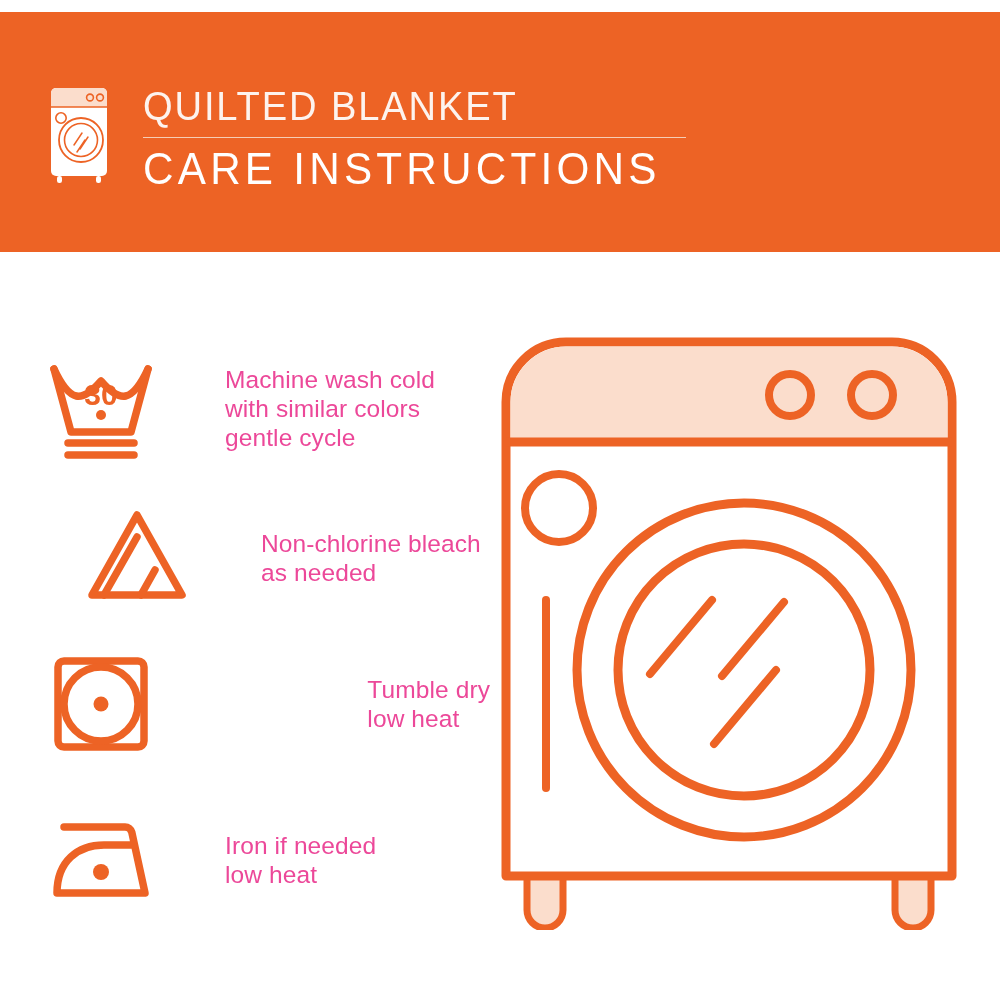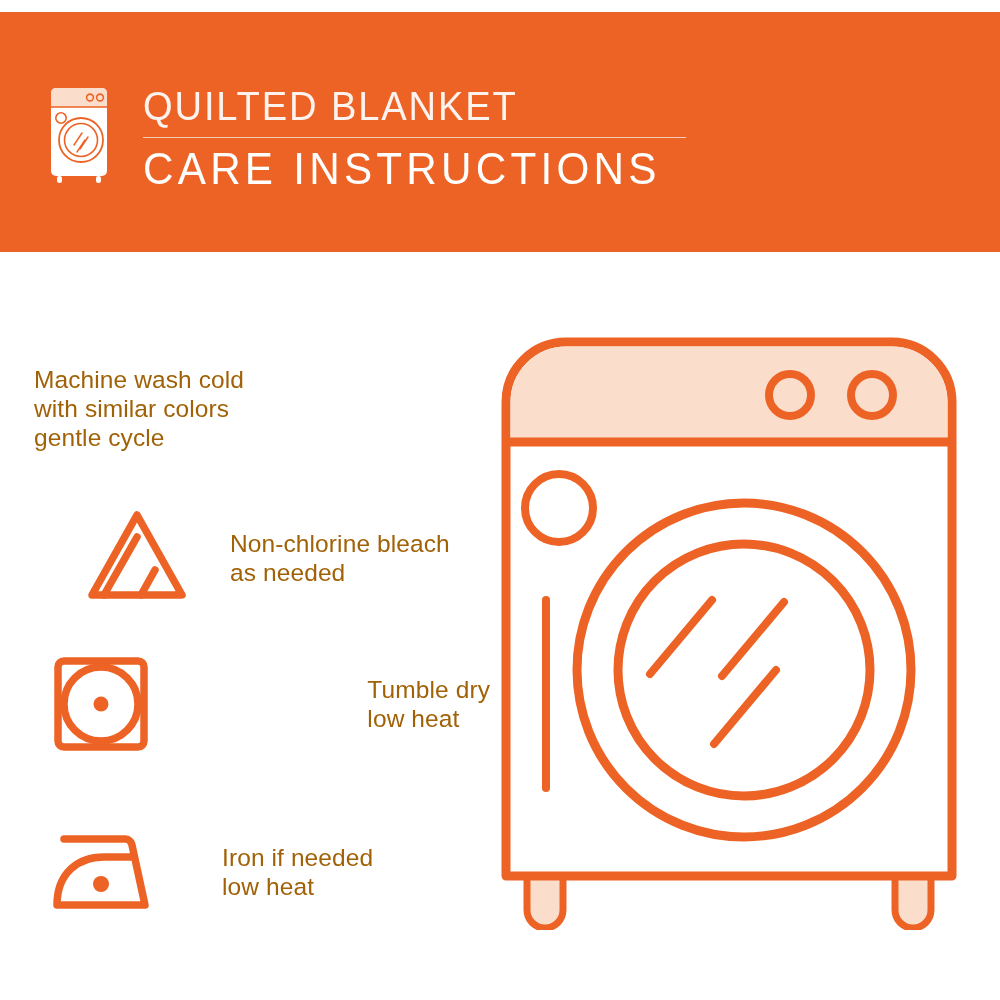--- a/index.html
+++ b/index.html
@@ -77,34 +77,34 @@
     position: absolute;
     left: 0;
     width: 490px;
     height: 160px;
     display: flex;
     align-items: center;
   }
   .care-row.r0 { top: 88px; }
   .care-row.r1 { top: 238px; padding-left: 36px; }
   .care-row.r2 { top: 384px; justify-content: space-between; }
-  .care-row.r3 { top: 552px; gap: 28px; }
+  .care-row.r3 { top: 540px; }
 
   .care-icon {
     width: 118px;
     min-width: 118px;
     height: 118px;
     margin-left: 42px;
     display: flex;
     align-items: center;
     justify-content: center;
   }
   .care-label {
-    margin-left: 34px;
-    color: #a16207;
+    margin-left: 65px;
+    color: #ec4899;
     font-size: 24.5px;
     line-height: 29px;
     font-weight: 400;
     letter-spacing: 0.1px;
     white-space: pre-line;
   }
 
   
   .machine {
     position: absolute;
@@ -147,20 +147,34 @@
   <div class="header-text">
     <div class="title-top">QUILTED BLANKET</div>
     <div class="title-rule"></div>
     <div class="title-bottom">CARE INSTRUCTIONS</div>
   </div>
 </div>
 
 <div class="care-list">
 
   <div class="care-row r0">
+    <div class="care-icon">
+      <svg viewBox="0 0 118 118" width="118" height="118" aria-hidden="true">
+        <g fill="none" stroke="#ed6325" stroke-width="7.5" stroke-linecap="round" stroke-linejoin="round">
+
+          <path d="M12 20 C 28 54, 40 54, 59 32 C 78 54, 90 54, 106 20"></path>
+          <path d="M12 20 L 29 83 L 89 83 L 106 20"></path>
+
+          <line x1="26" y1="94" x2="92" y2="94"></line>
+          <line x1="26" y1="106" x2="92" y2="106"></line>
+        </g>
+        <text x="59" y="56" text-anchor="middle" font-family="Liberation Sans, sans-serif" font-size="30" font-weight="700" fill="#ed6325">30</text>
+        <circle cx="59" cy="66" r="5" fill="#ed6325"></circle>
+      </svg>
+    </div>
     <div class="care-label">Machine wash cold
 with similar colors
 gentle cycle</div>
   </div>
 
   <div class="care-row r1">
     <div class="care-icon">
       <svg viewBox="0 0 118 118" width="118" height="118" aria-hidden="true">
         <g fill="none" stroke="#ed6325" stroke-width="7.5" stroke-linecap="round" stroke-linejoin="round">
           <path d="M59 16 L 104 96 L 14 96 Z"></path>

